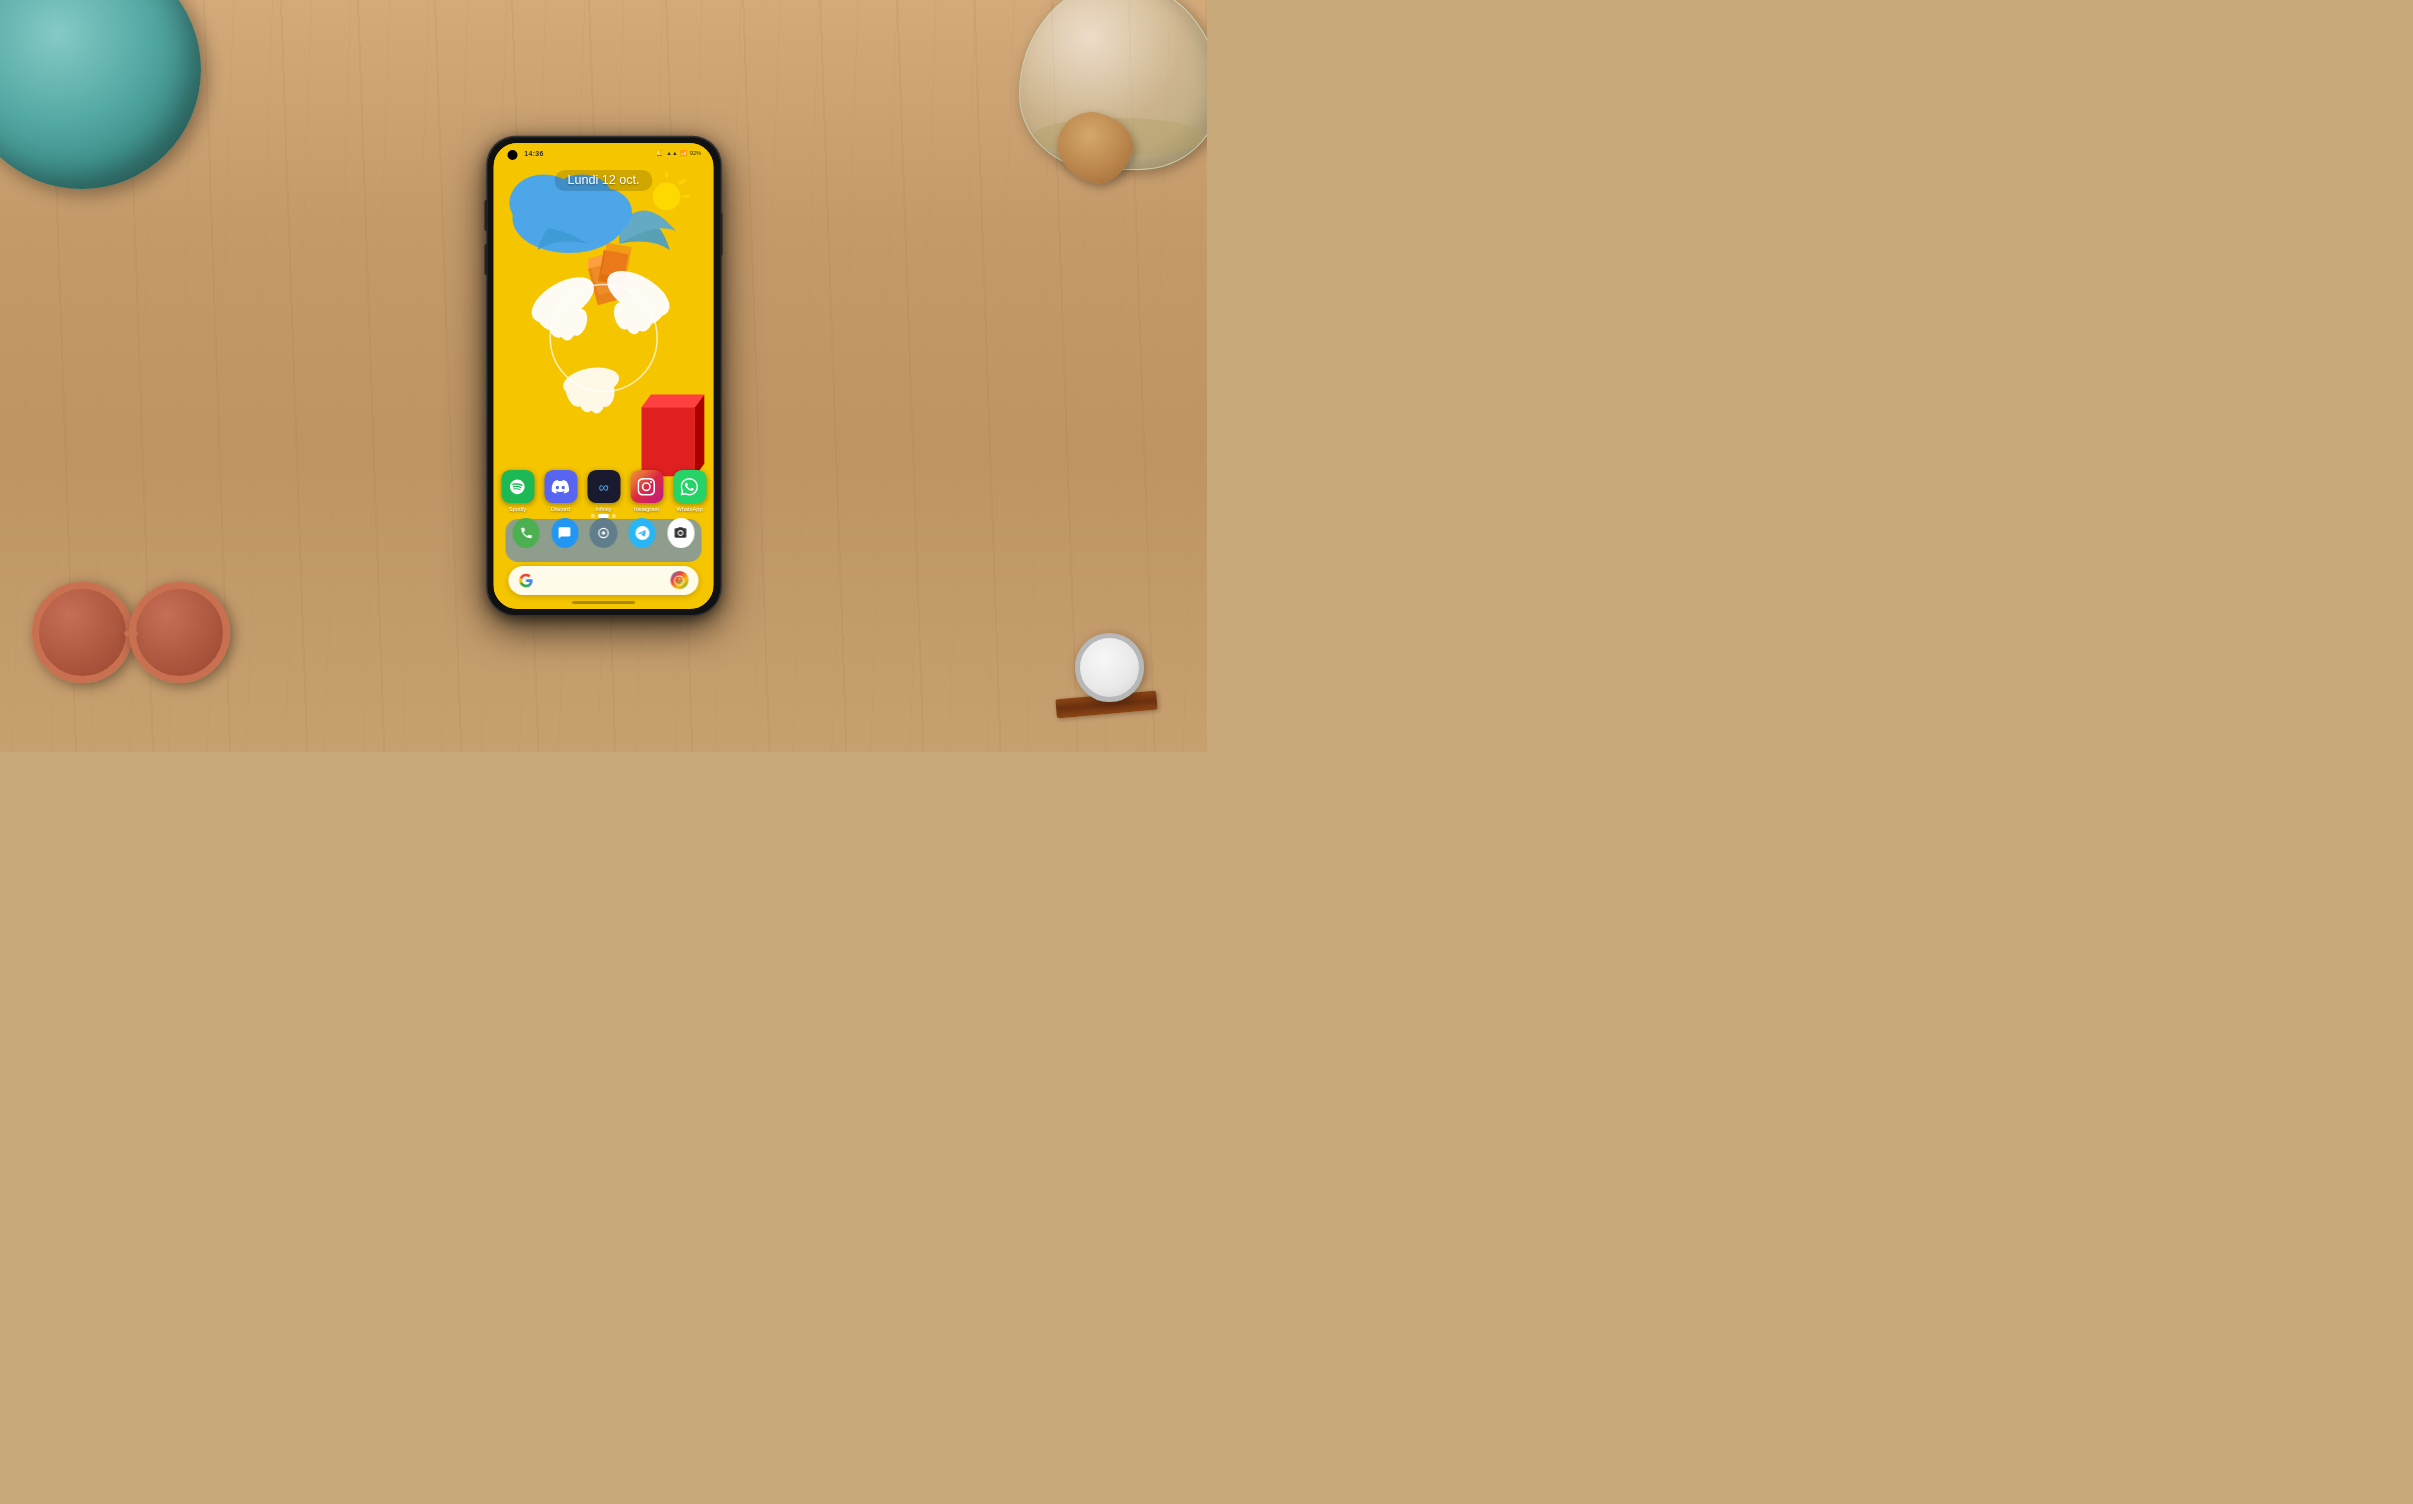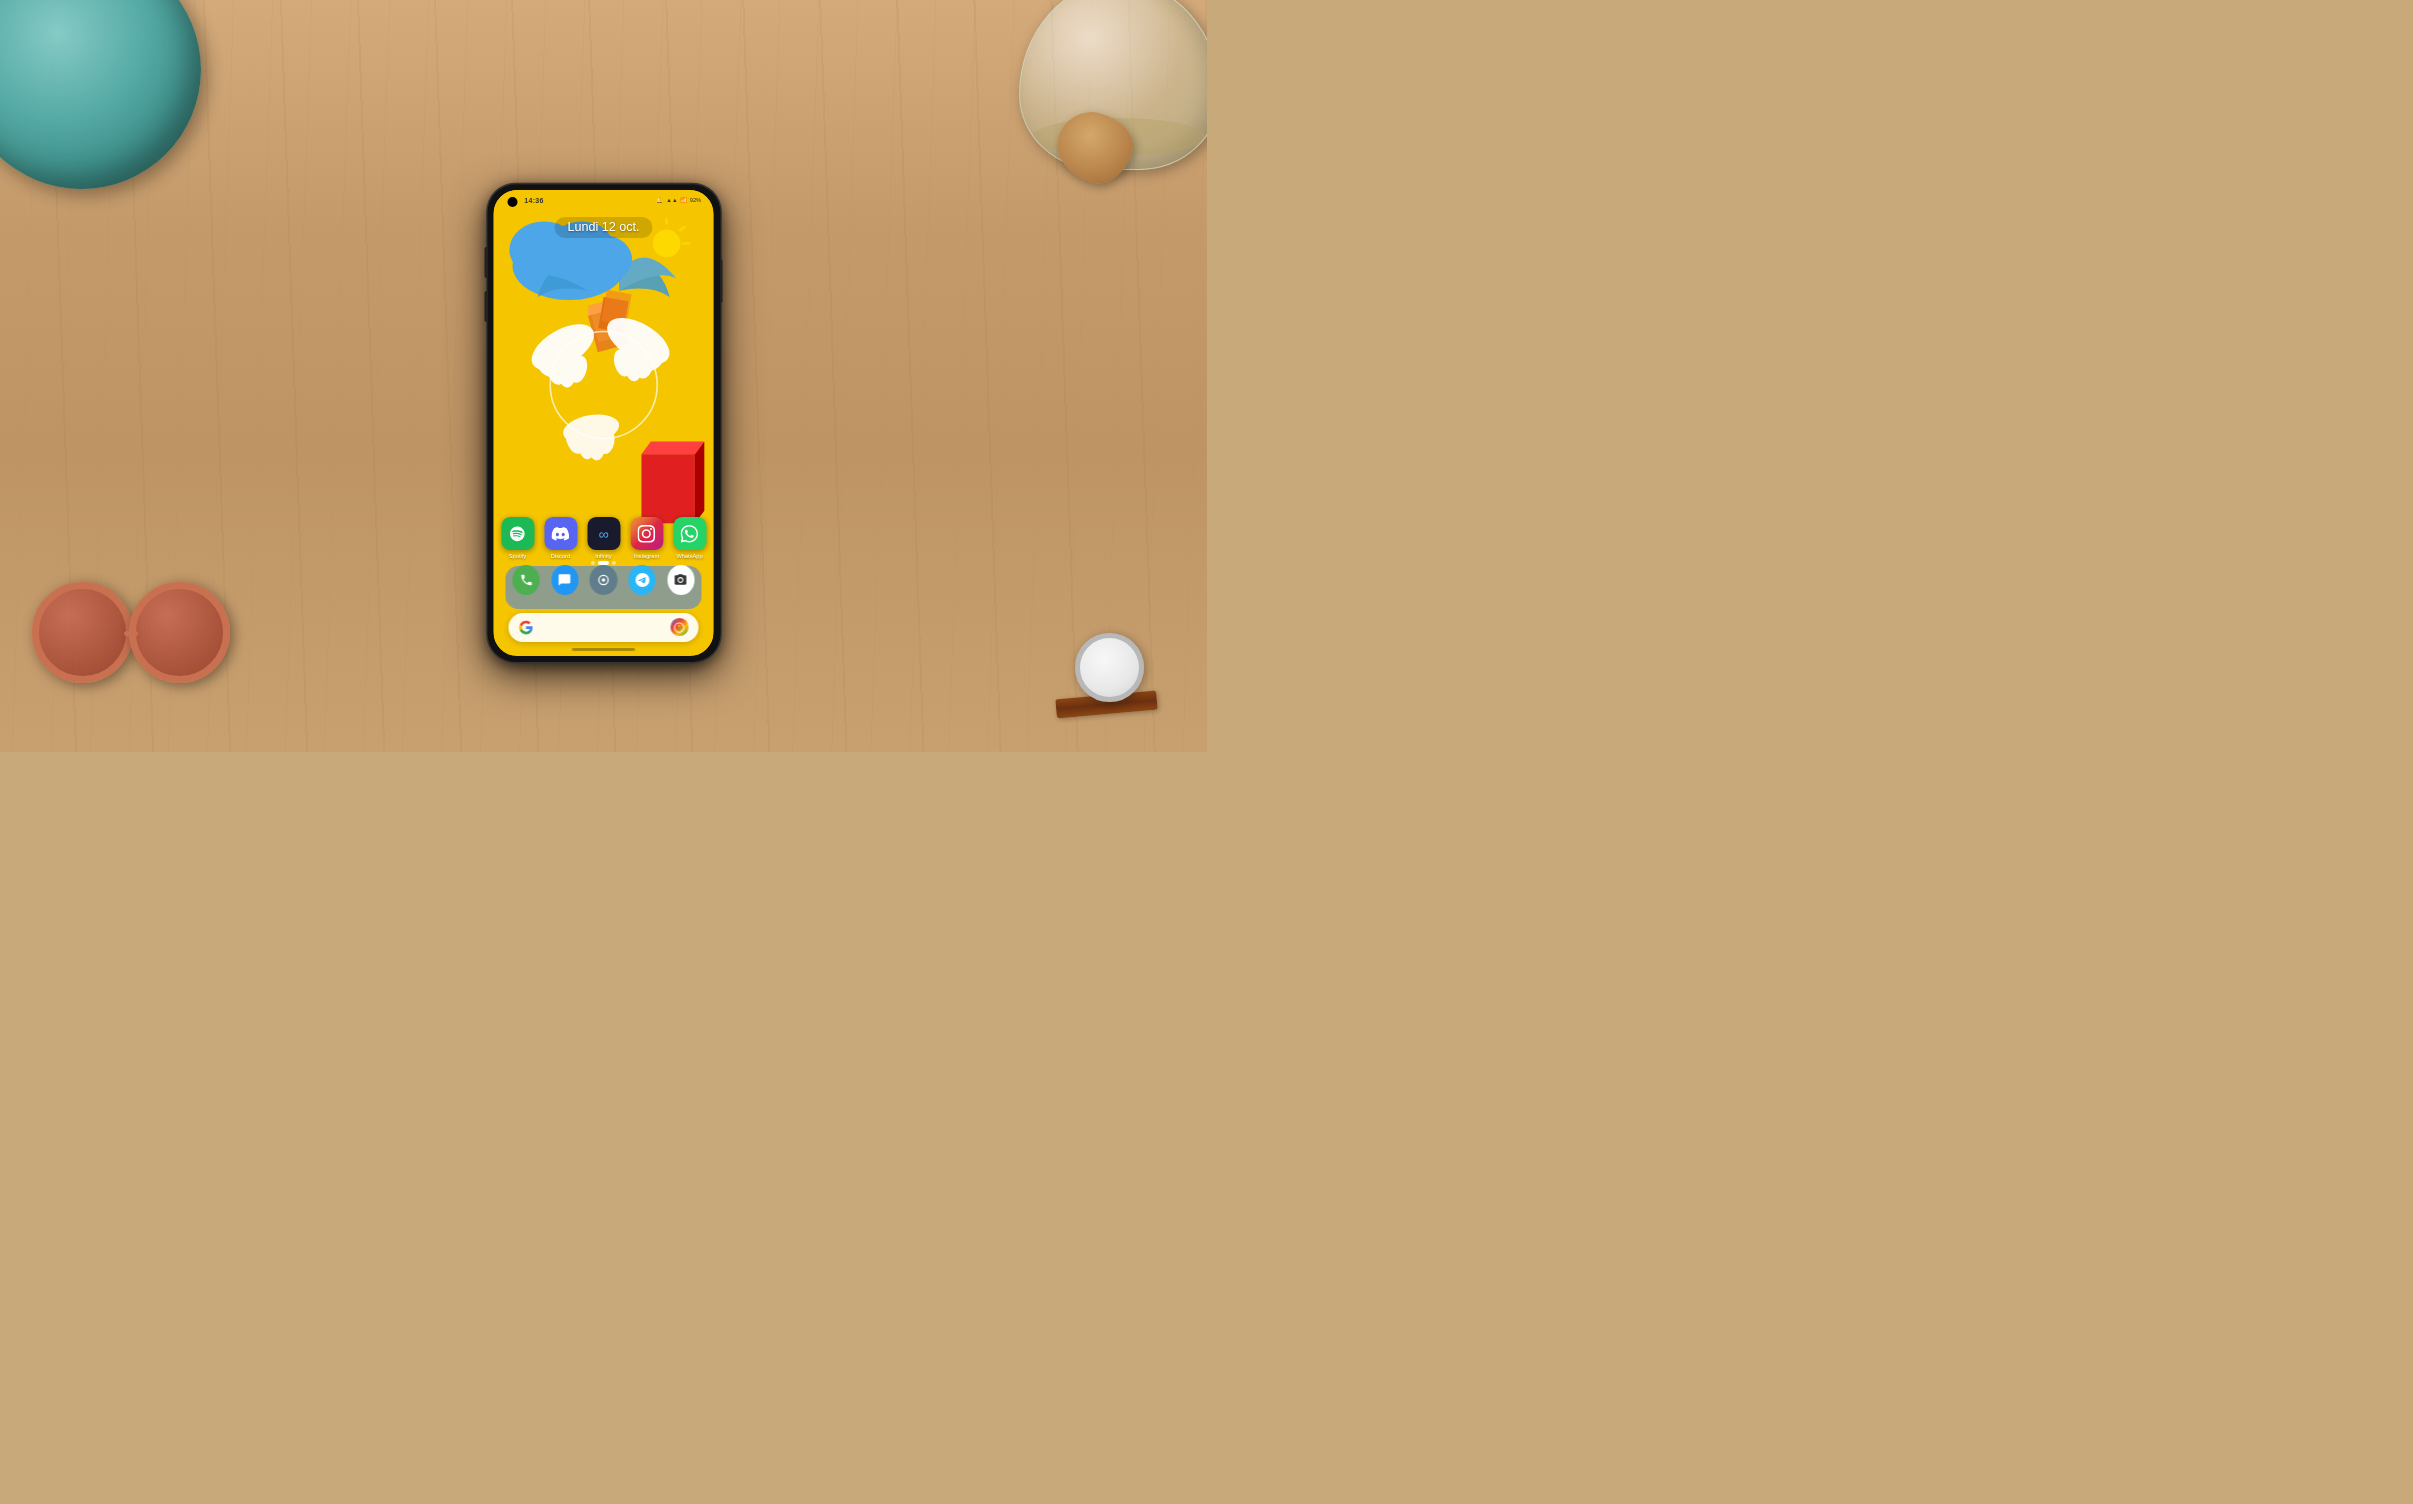--- a/index.html
+++ b/index.html
@@ -153,21 +153,20 @@
       box-shadow: 1.3px 1.3px 5px rgba(0,0,0,0.3);
     }
 
     
     .phone-wrapper {
       position: absolute;
       top: 50%;
       left: 50%;
       transform: translate(-50%, -50%);
       z-index: 10;
-      margin-top: 47px;
     }
 
     .phone {
       width: 233px;
       height: 478px;
       background: #111;
       border-radius: 28px;
       padding: 6.3px;
       box-shadow: 
         0 0 0 1.3px #333,

